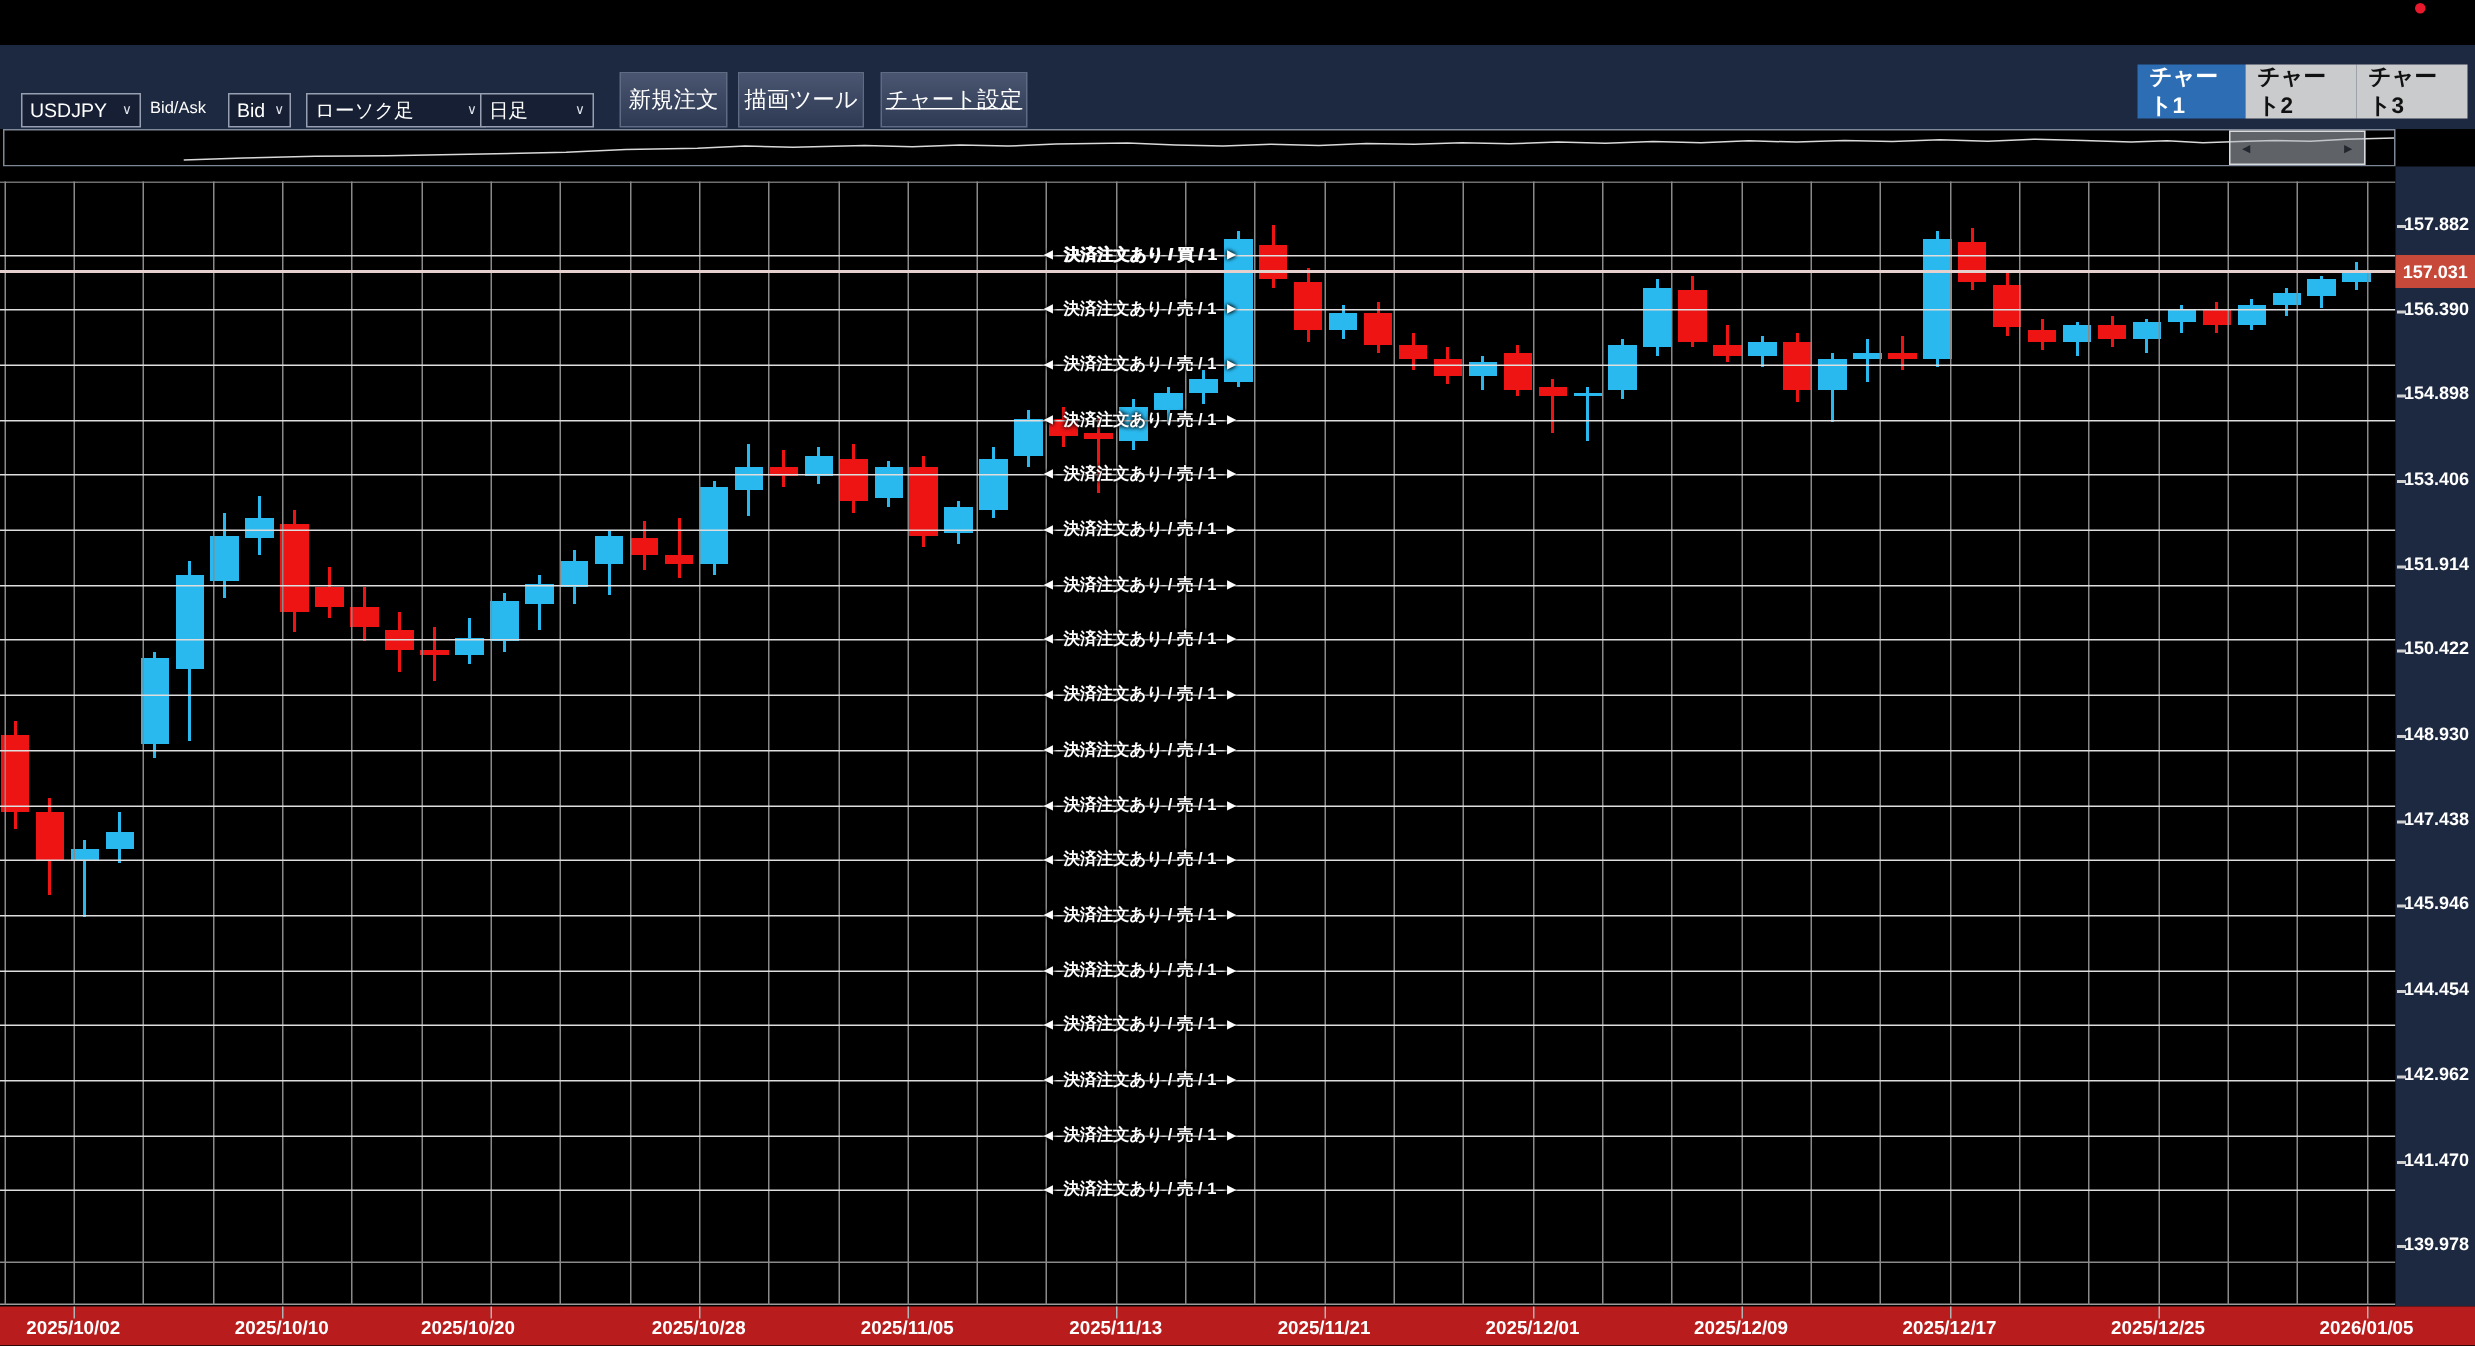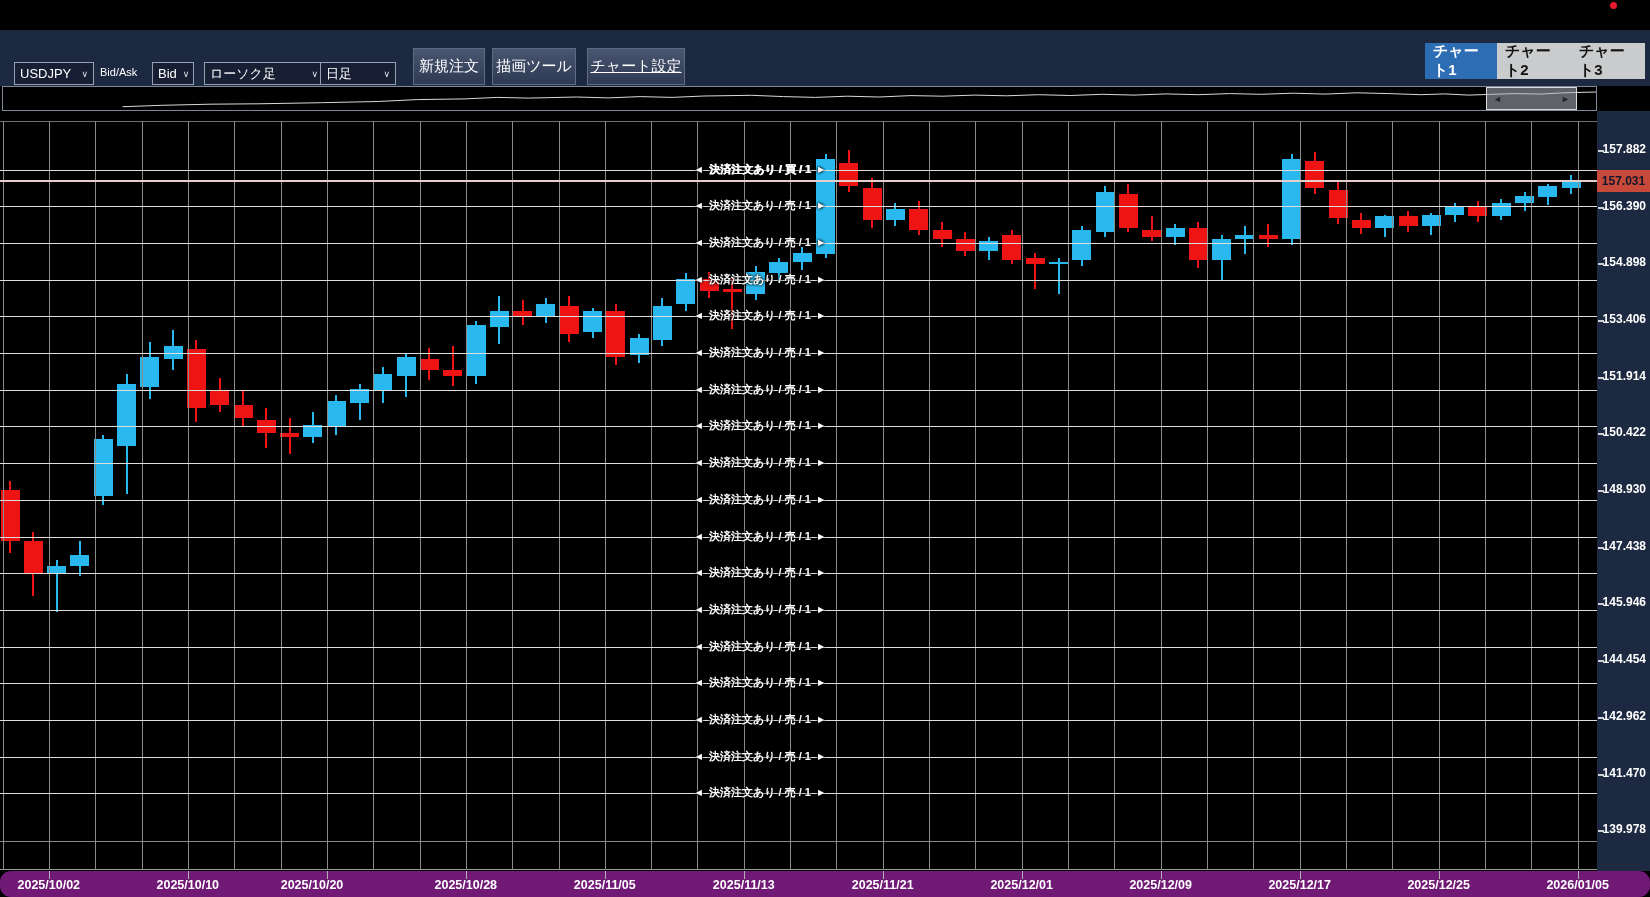--- a/index.html
+++ b/index.html
@@ -50,23 +50,23 @@
              align-items:center;justify-content:center;gap:7px;color:#fff;font-size:11px;font-weight:bold;
              text-shadow:0 0 3px #000,0 0 3px #000;white-space:nowrap;}
   .order-row .oarrow{font-size:8px;cursor:pointer;}
   .order-row.first .olabel{text-shadow:0.7px 0 0 #fff,0 0 3px #000,0 0 3px #000;}
   .olabel{cursor:pointer;}
   
   .paxis{position:absolute;left:1597px;top:111px;width:53px;height:760px;background:#1d2940;}
   .plabel{position:absolute;right:4px;transform:translateY(-50%);color:#fff;font-size:12px;font-weight:bold;}
   .ptick{position:absolute;left:1px;width:6px;height:2px;background:#cfcfcf;transform:translateY(1px);}
   .pbadge{position:absolute;left:0;top:59px;width:53px;height:22px;display:flex;align-items:center;
-          justify-content:center;color:#0f172a;font-size:12px;font-weight:bold;}
+          justify-content:center;color:#ffffff;font-size:12px;font-weight:bold;}
   
-  .footer{position:absolute;left:0;top:871px;width:1650px;height:26px;background:#701a75;border-radius:11px;}
+  .footer{position:absolute;left:0;top:871px;width:1650px;height:26px;background:#b91c1c;}
   .dtick{position:absolute;top:0;width:1px;height:8px;background:#b3b3b3;}
   .dlabel{position:absolute;top:7px;transform:translateX(-50%);color:#fff;font-size:12.5px;font-weight:bold;}
   svg{display:block;}
 </style>
 </head>
 <body>
 
 <div class="topbar">
   <div class="rec-dot" style="background: rgb(232, 25, 44);"></div>
 </div>

